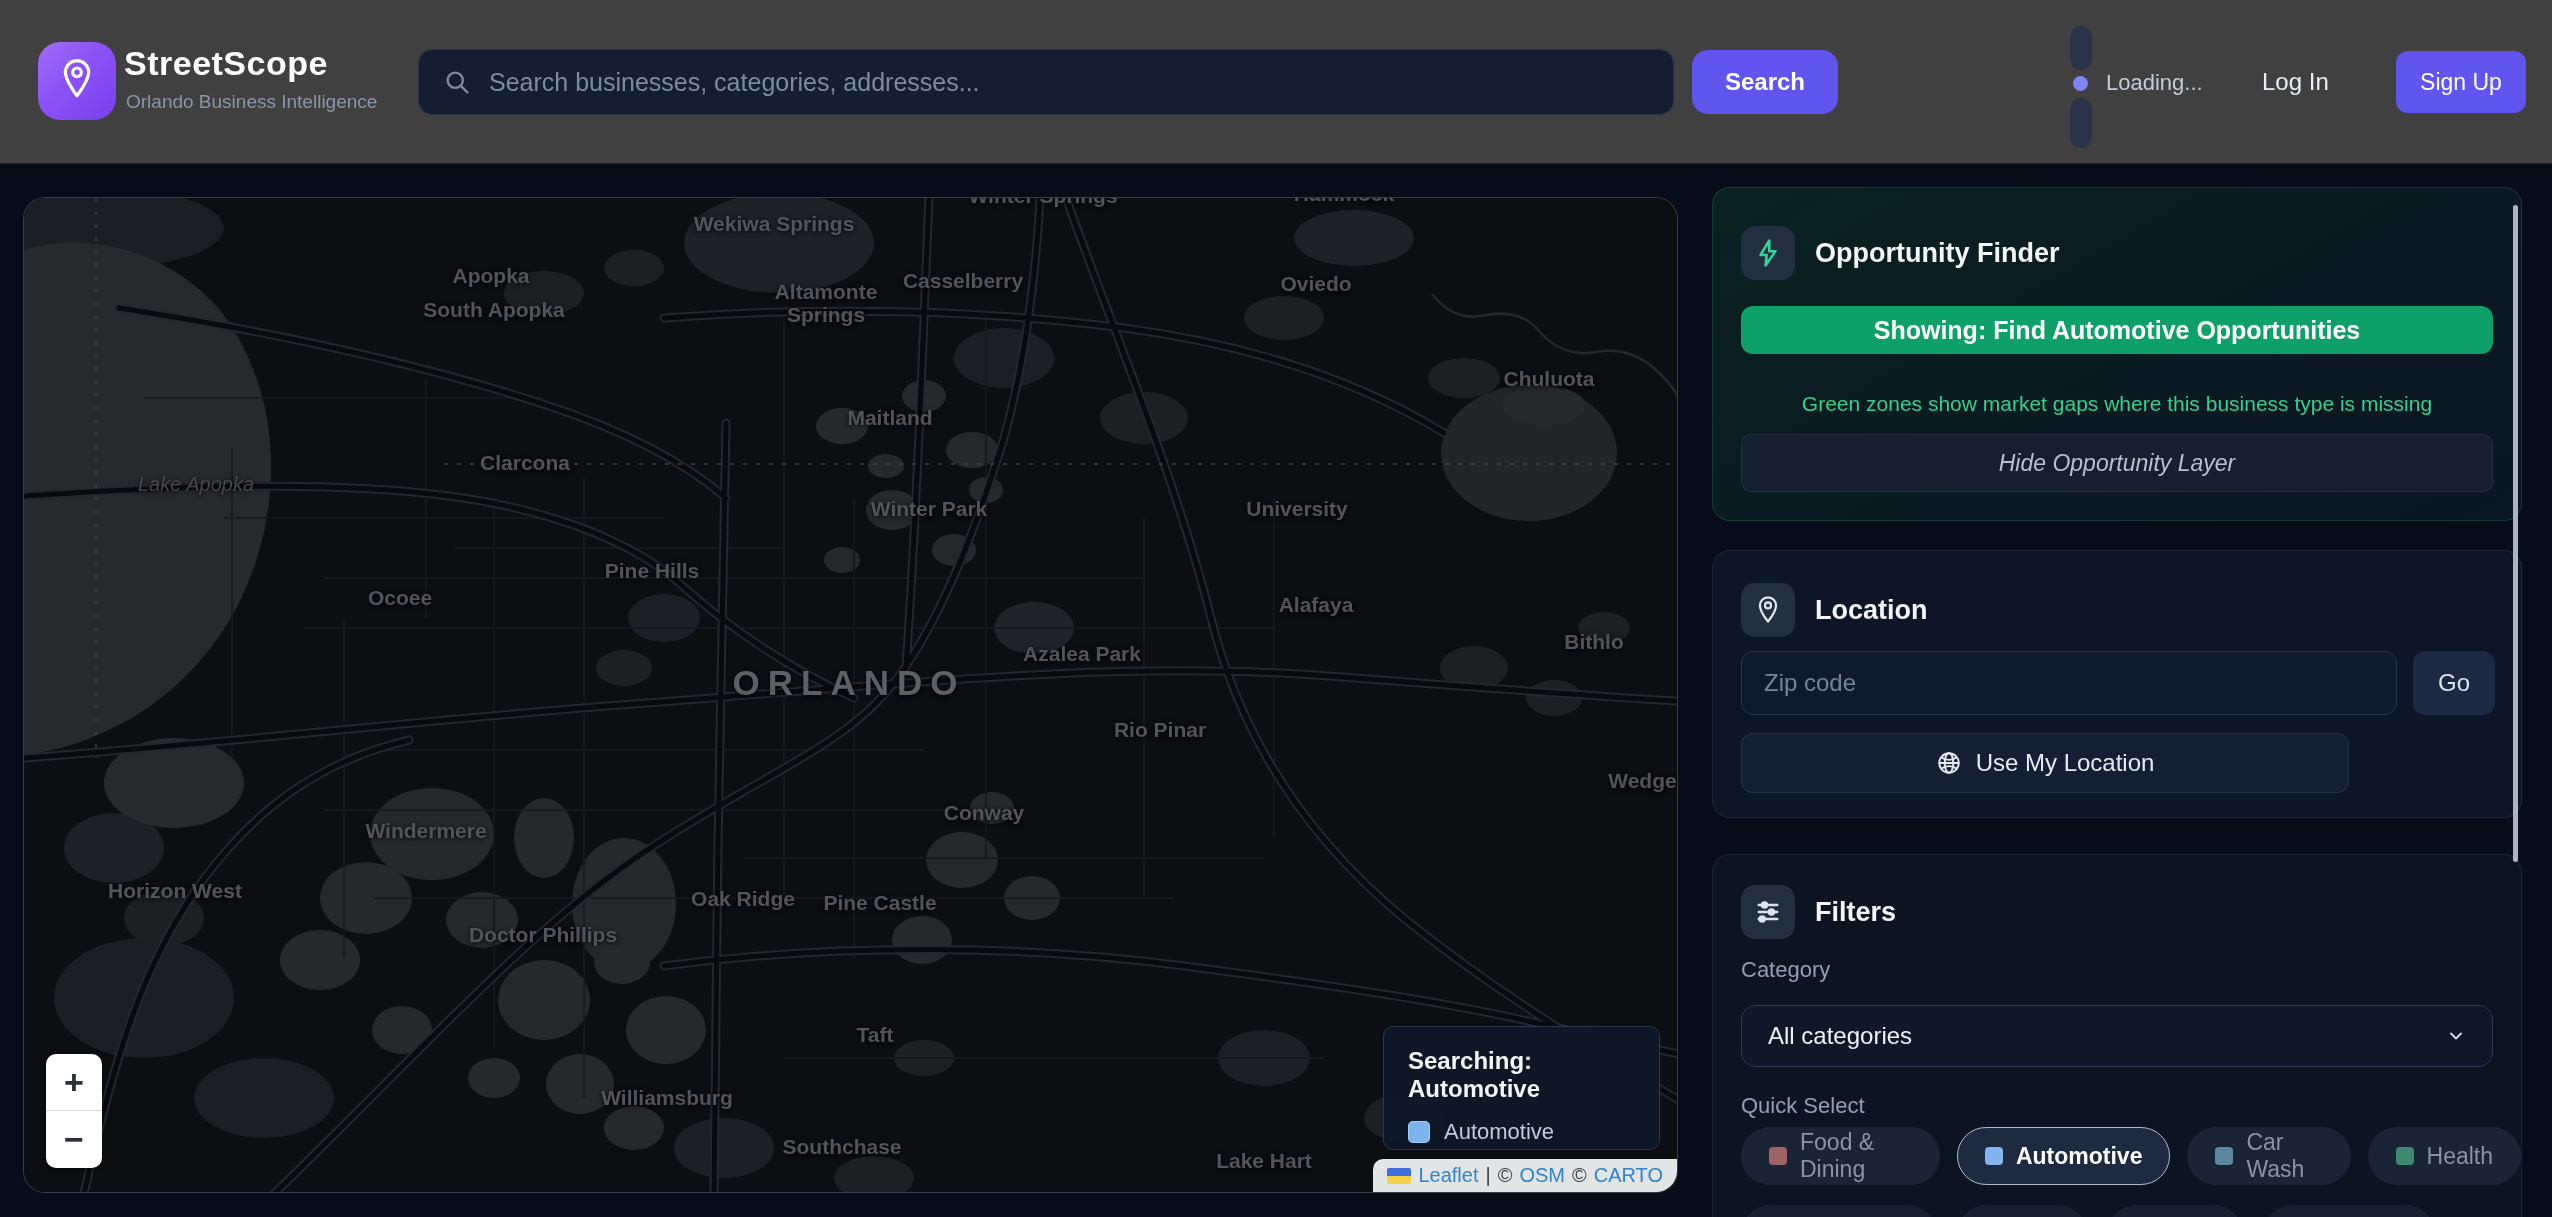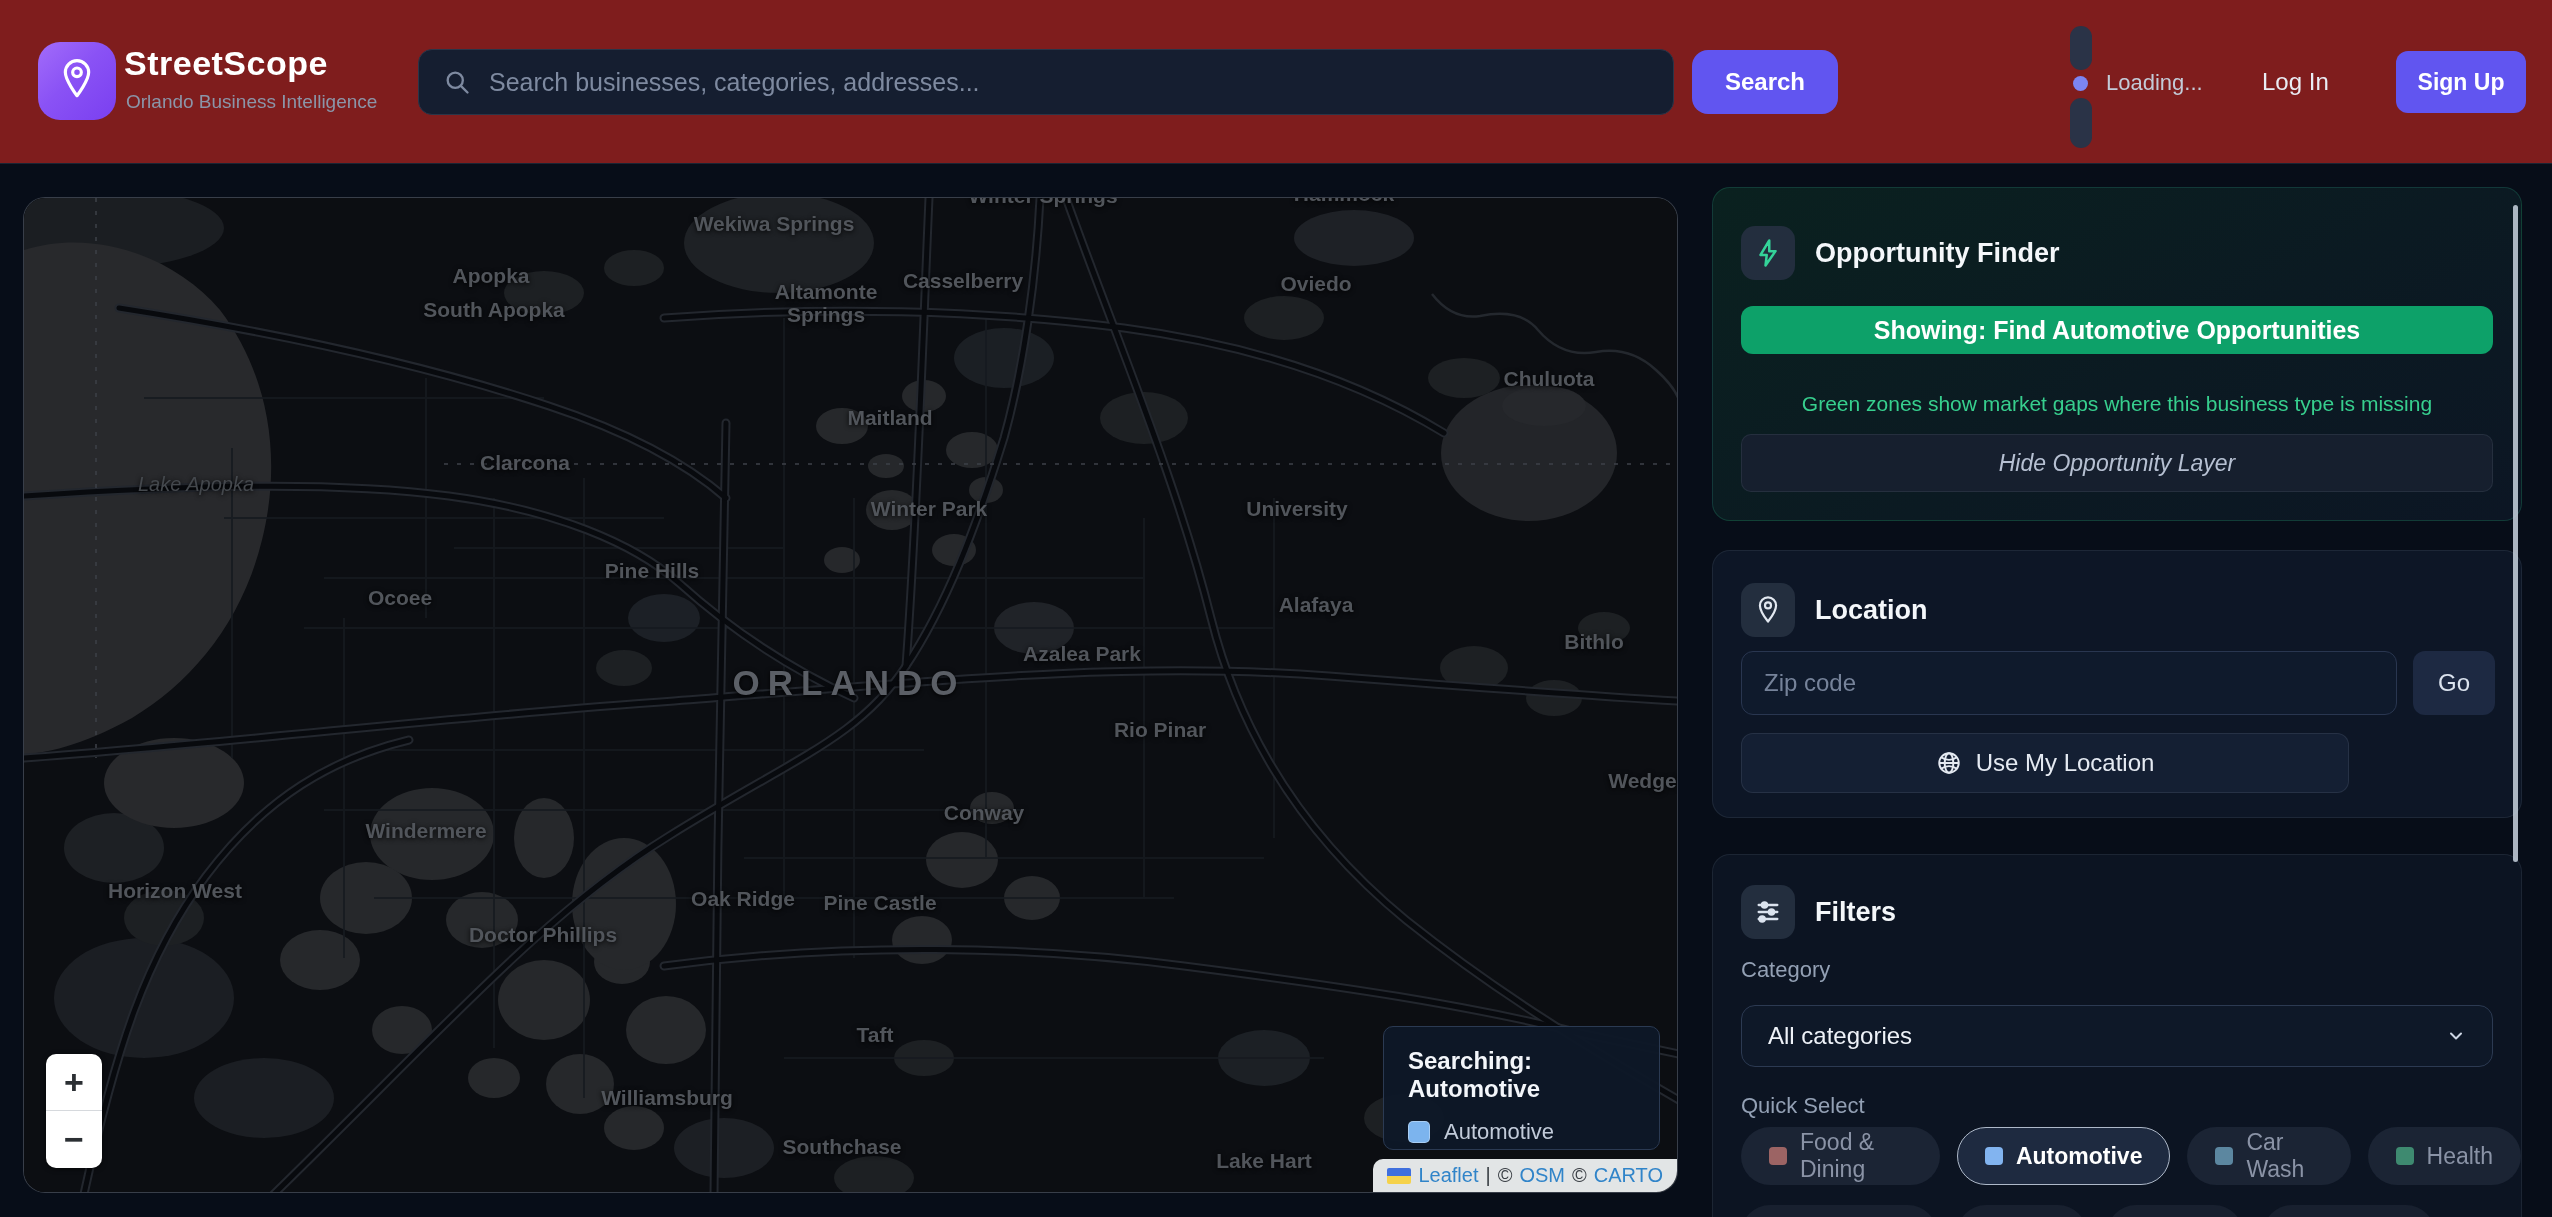--- a/index.html
+++ b/index.html
@@ -1,38 +1,38 @@
 <!DOCTYPE html>
 <html><head>
 <meta charset="utf-8">
 <style>
   html,body{margin:0;padding:0;background:#070d18;font-family:"Liberation Sans",sans-serif;}
   #root{position:relative;width:2552px;height:1217px;overflow:hidden;background:#070d18;color:#e5eaf2;}
 
   
-  #header{position:absolute;left:0;top:0;width:2552px;height:163px;background:#7f1d1d;border-bottom:1px solid #1a2433;}
+  #header{position:absolute;left:0;top:0;width:2552px;height:163px;background:#404040;border-bottom:1px solid #1a2433;}
   #logo{position:absolute;left:38px;top:42px;width:78px;height:78px;border-radius:22px;
         background:linear-gradient(135deg,#a26cfa 0%,#8a52f5 45%,#7a3ff0 100%);
         display:flex;align-items:center;justify-content:center;}
   #app-name{position:absolute;left:124px;top:44px;font-size:34px;font-weight:bold;color:#ffffff;letter-spacing:.5px;}
   #app-tagline{position:absolute;left:126px;top:91px;font-size:19px;color:#8b95a8;}
   #search-wrap{position:absolute;left:418px;top:49px;width:1256px;height:66px;background:#151e30;
                border:1.5px solid #2a3548;border-radius:14px;display:flex;align-items:center;box-sizing:border-box;}
   #search-wrap svg{margin-left:24px;flex:0 0 auto;}
   #search-input{flex:1;background:transparent;border:none;outline:none;color:#dfe6f0;font-size:25px;
                 font-family:"Liberation Sans",sans-serif;margin-left:16px;margin-right:16px;}
   #search-input::placeholder{color:#7e8aa0;}
   #search-btn{position:absolute;left:1692px;top:50px;width:146px;height:64px;border-radius:16px;background:#6155f0;
               color:#fff;font-size:24px;font-weight:600;display:flex;align-items:center;justify-content:center;cursor:pointer;}
   .load-track{position:absolute;left:2070px;width:22px;background:#2a3347;border-radius:11px;}
   #load-dot{position:absolute;left:2073px;top:76px;width:15px;height:15px;border-radius:50%;background:#7c85f2;}
   #loading-text{position:absolute;left:2106px;top:70px;font-size:22px;color:#c3cbd8;}
   #login{position:absolute;left:2262px;top:68px;font-size:24px;color:#e9edf4;cursor:pointer;}
   #signup{position:absolute;left:2396px;top:51px;width:130px;height:62px;border-radius:12px;background:#6155f0;color:#fff;
-          font-size:23px;font-weight:700;display:flex;align-items:center;justify-content:center;cursor:pointer;}
+          font-size:23px;font-weight:400;display:flex;align-items:center;justify-content:center;cursor:pointer;}
 
   
   #map{position:absolute;left:23px;top:197px;width:1655px;height:996px;border-radius:22px;
        border:1.5px solid rgba(128,143,163,.38);background:#0c0e12;overflow:hidden;box-sizing:border-box;}
   #map-art{position:absolute;left:0;top:0;}
   .map-label{position:absolute;transform:translate(-50%,-50%);color:#51555b;font-size:21px;font-weight:600;
              white-space:pre-line;text-align:center;text-shadow:0 1px 5px rgba(0,0,0,.95);pointer-events:none;line-height:1.1;}
   .map-label.big{font-size:35px;font-weight:700;letter-spacing:8px;color:#5b5f66;}
   .map-label.lake{font-style:italic;font-weight:400;font-size:20px;color:#44484d;}
 

